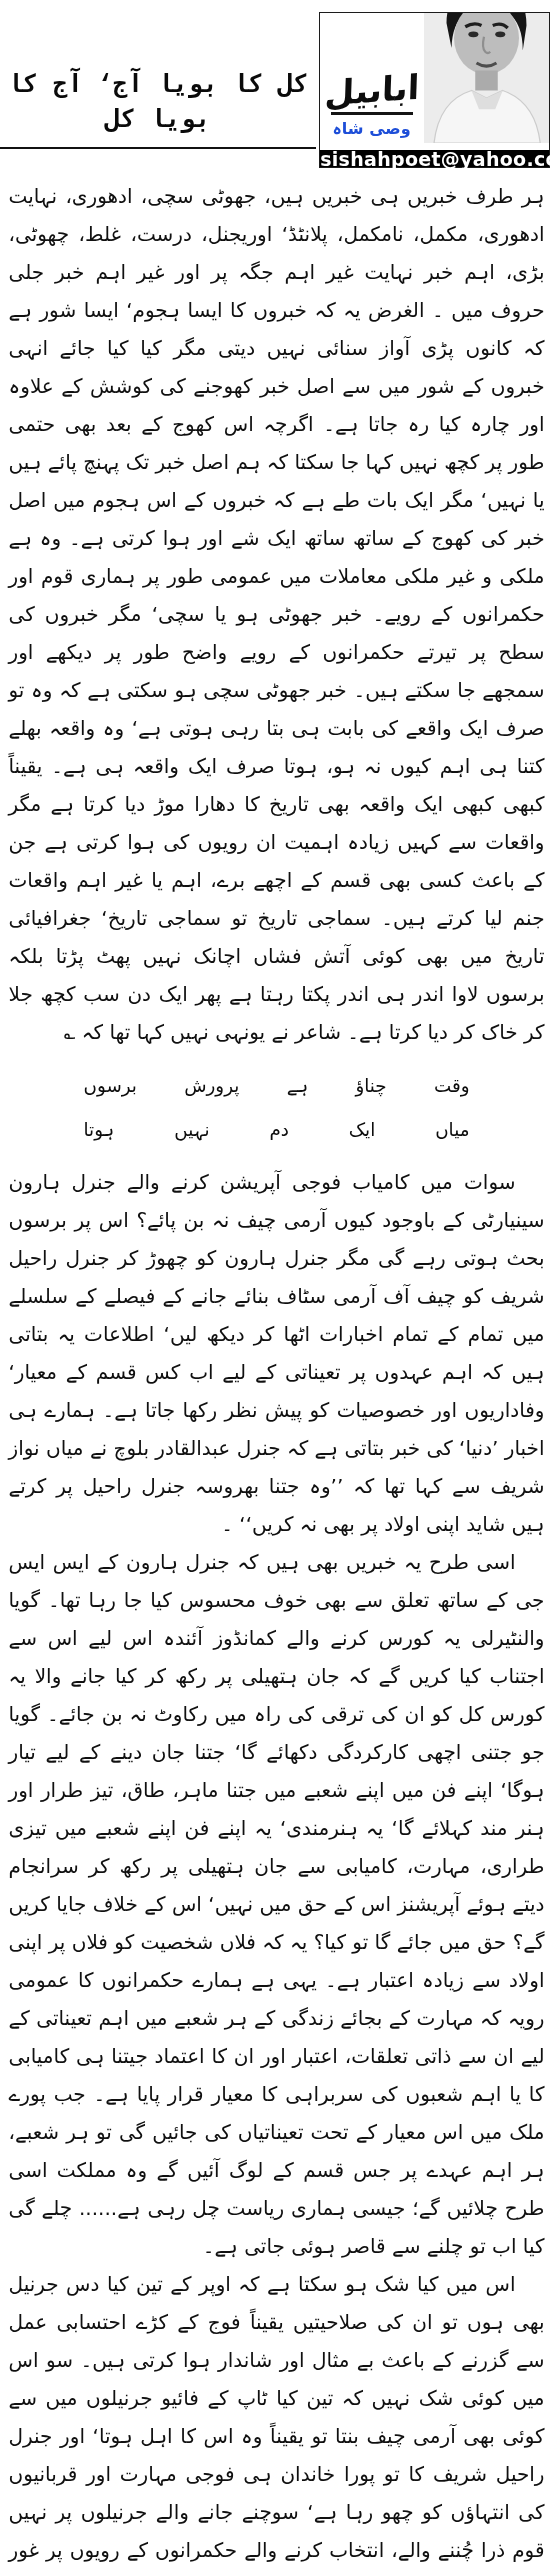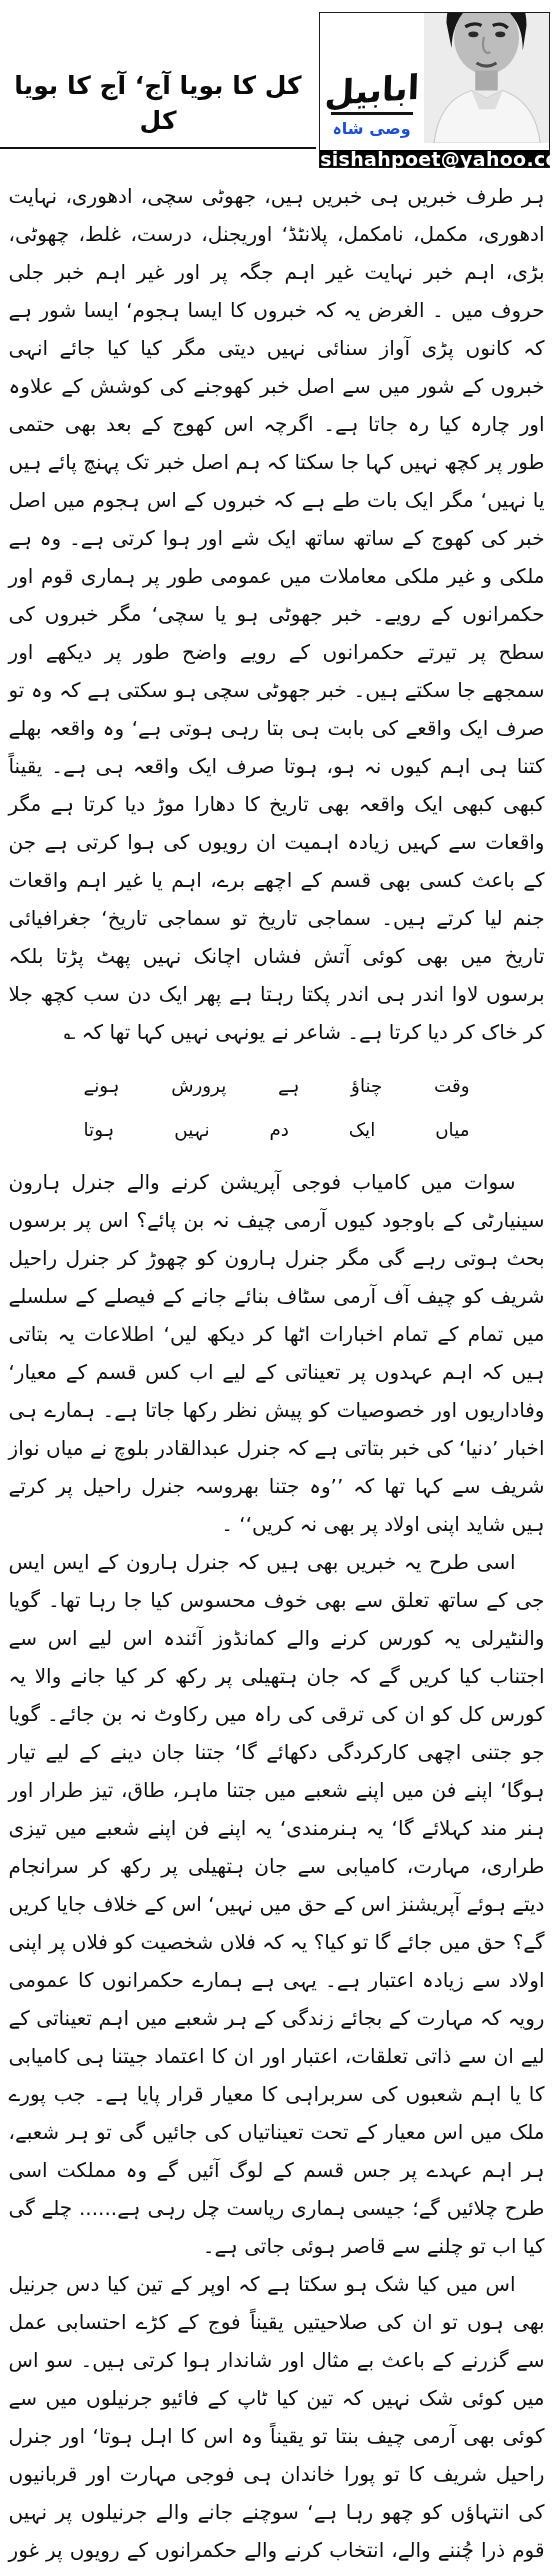--- a/index.html
+++ b/index.html
@@ -75,20 +75,21 @@
     direction: ltr;
   }
 
   
   .title-wrap {
     position: absolute;
     top: 68px; left: 0;
     width: 316px;
     text-align: center;
     direction: rtl;
+    font-family: Liberation Mono, monospace;
   }
   .title {
     display: inline-block;
     margin: 0;
     font-size: 25px;
     font-weight: bold;
     line-height: 1.4;
     color: #0a0a0a;
     padding: 0 5.1px 8.5px 5.1px;
     border-bottom: 2.6px solid #111111;
@@ -167,21 +168,21 @@
   <div class="body-text">
 
     <p>ہر طرف خبریں ہی خبریں ہیں، جھوٹی سچی، ادھوری، نہایت ادھوری، مکمل، نامکمل، پلانٹڈ‘ اوریجنل، درست، غلط، چھوٹی، بڑی، اہم خبر نہایت غیر اہم جگہ پر اور غیر اہم خبر جلی حروف میں ۔ الغرض یہ کہ خبروں کا ایسا ہجوم‘ ایسا شور ہے کہ کانوں پڑی آواز سنائی نہیں دیتی مگر کیا کیا جائے انہی خبروں کے شور میں سے اصل خبر کھوجنے کی کوشش کے علاوہ اور چارہ کیا رہ جاتا ہے۔ اگرچہ اس کھوج کے بعد بھی حتمی طور پر کچھ نہیں کہا جا سکتا کہ ہم اصل خبر تک پہنچ پائے ہیں یا نہیں‘ مگر ایک بات طے ہے کہ خبروں کے اس ہجوم میں اصل خبر کی کھوج کے ساتھ ساتھ ایک شے اور ہوا کرتی ہے۔ وہ ہے ملکی و غیر ملکی معاملات میں عمومی طور پر ہماری قوم اور حکمرانوں کے رویے۔ خبر جھوٹی ہو یا سچی‘ مگر خبروں کی سطح پر تیرتے حکمرانوں کے رویے واضح طور پر دیکھے اور سمجھے جا سکتے ہیں۔ خبر جھوٹی سچی ہو سکتی ہے کہ وہ تو صرف ایک واقعے کی بابت ہی بتا رہی ہوتی ہے‘ وہ واقعہ بھلے کتنا ہی اہم کیوں نہ ہو، ہوتا صرف ایک واقعہ ہی ہے۔ یقیناً کبھی کبھی ایک واقعہ بھی تاریخ کا دھارا موڑ دیا کرتا ہے مگر واقعات سے کہیں زیادہ اہمیت ان رویوں کی ہوا کرتی ہے جن کے باعث کسی بھی قسم کے اچھے برے، اہم یا غیر اہم واقعات جنم لیا کرتے ہیں۔ سماجی تاریخ تو سماجی تاریخ‘ جغرافیائی تاریخ میں بھی کوئی آتش فشاں اچانک نہیں پھٹ پڑتا بلکہ برسوں لاوا اندر ہی اندر پکتا رہتا ہے پھر ایک دن سب کچھ جلا کر خاک کر دیا کرتا ہے۔ شاعر نے یونہی نہیں کہا تھا کہ ؎</p>
 
     <div class="verse">
       <div class="verse-line">
         <span>وقت</span>
         <span>چناؤ</span>
         <span>ہے</span>
         <span>پرورش</span>
-        <span>ہونے</span>
+        <span>برسوں</span>
       </div>
       <div class="verse-line">
         <span>میاں</span>
         <span>ایک</span>
         <span>دم</span>
         <span>نہیں</span>
         <span>ہوتا</span>
       </div>
     </div>
 

